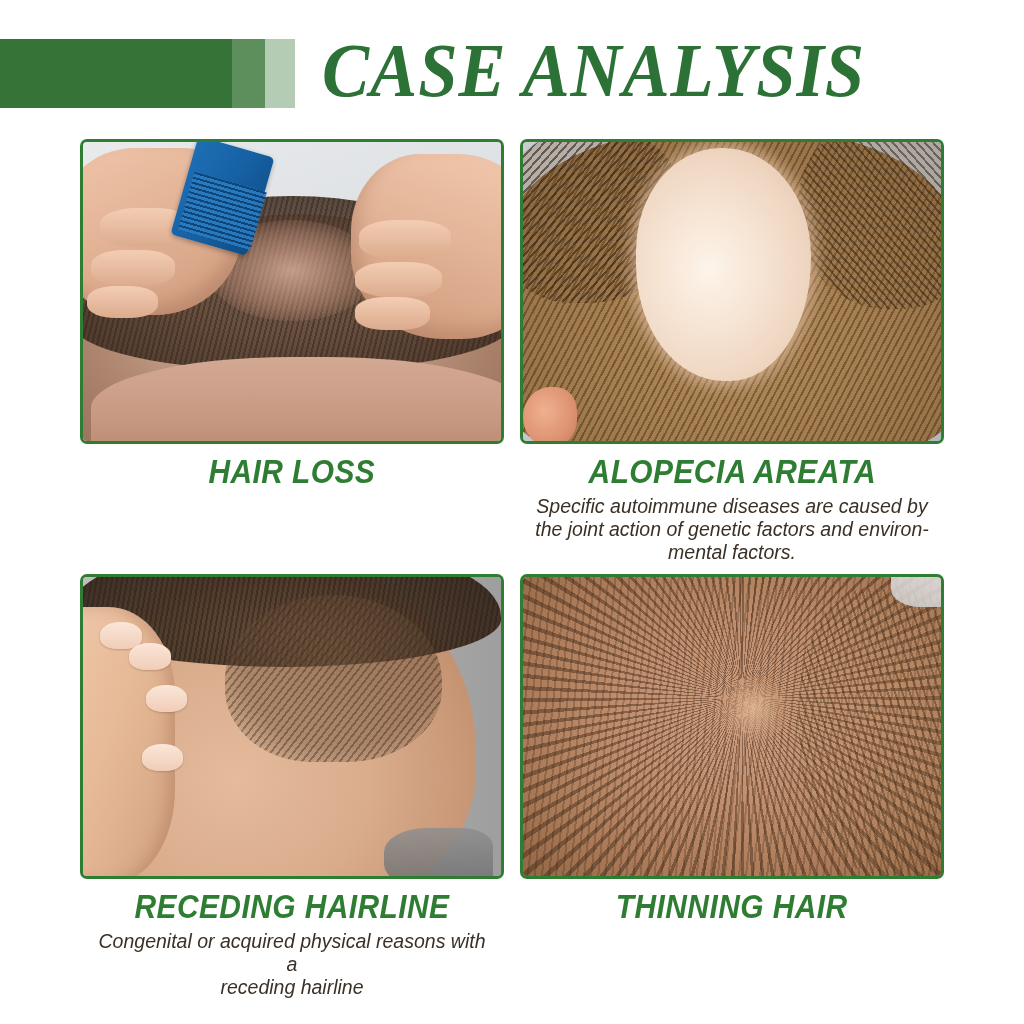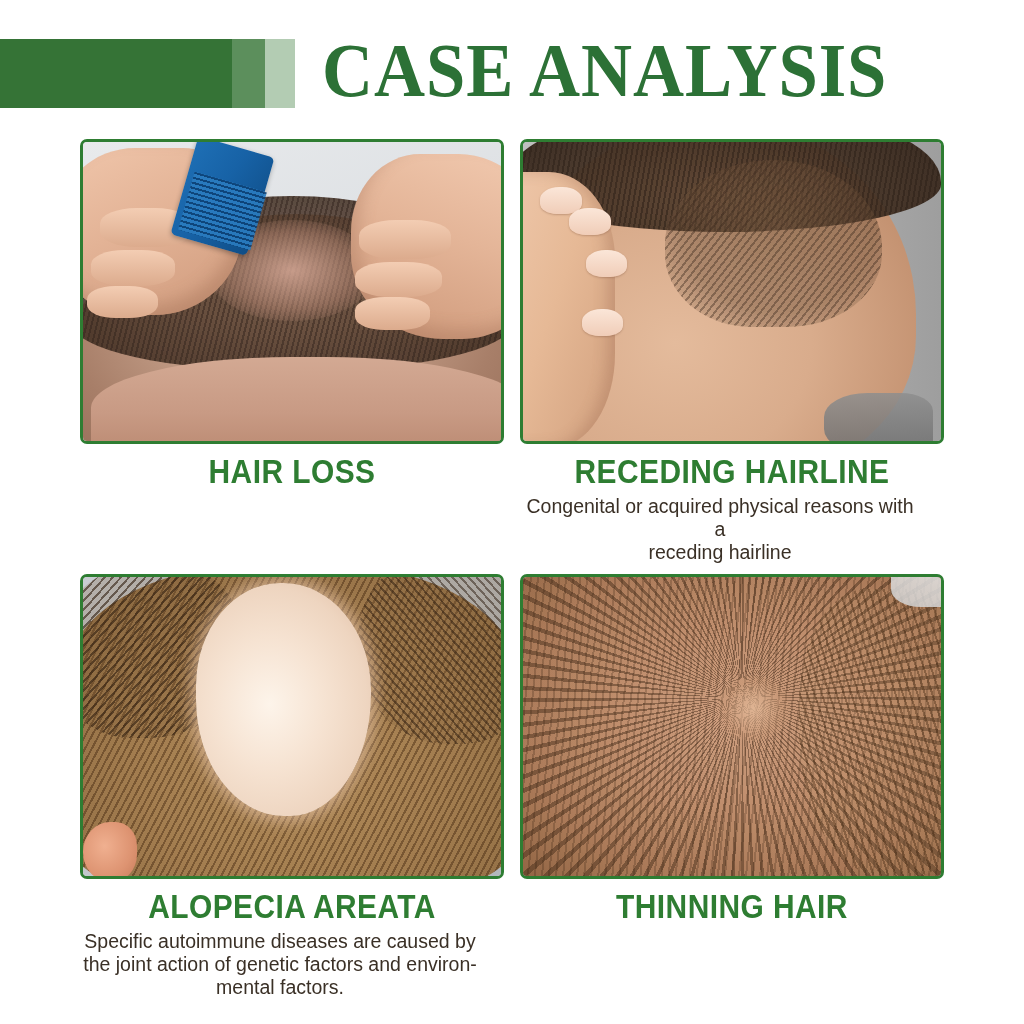--- a/index.html
+++ b/index.html
@@ -2,21 +2,21 @@
 <html><head>
 <meta charset="utf-8">
 <style>
   * { box-sizing: border-box; margin: 0; padding: 0; }
   html, body {
     width: 1024px; height: 1024px;
     background: #ffffff;
     font-family: "Liberation Sans", sans-serif;
     overflow: hidden;
   }
-  #page { position: relative; width: 1024px; height: 1024px; background: #fff; }
+  #page { position: relative; width: 1024px; height: 1024px; background: #fff; font-style: italic; }
 
   
   #header { position: absolute; left: 0; top: 0; width: 1024px; height: 120px; }
   #accent-bar { position: absolute; left: 0; top: 39px; height: 69px; display: flex; }
   #accent-seg-dark  { width: 232px; height: 69px; background: #357336; }
   #accent-seg-mid   { width: 33px;  height: 69px; background: #5c8f5c; }
   #accent-seg-light { width: 30px;  height: 69px; background: #b3ccb3; }
   #page-title {
     position: absolute; left: 322px; top: 30px; width: 640px;
     font-family: "Liberation Serif", serif;
@@ -32,21 +32,21 @@
 
   
   #cards {
     position: absolute; left: 80px; top: 139px;
     width: 864px;
     display: grid;
     grid-template-columns: 424px 424px;
     column-gap: 16px;
     row-gap: 10px;
   }
-  .card { width: 424px; display: flex; flex-direction: column; }
+  .card { width: 424px; display: flex; flex-direction: column; align-items: center; }
 
   .photo-frame {
     width: 424px; height: 305px;
     border: 3px solid #2e7d32;
     border-radius: 7px;
     overflow: hidden;
     position: relative;
     background: #d8d8d8;
   }
   .photo { position: absolute; inset: 0; overflow: hidden; }
@@ -254,57 +254,57 @@
           <div class="p1-comb"></div>
           <div class="p1-comb-teeth"></div>
         </div>
       </div>
       <div class="card-title">HAIR LOSS</div>
     </div>
 
     <div class="card">
       <div class="photo-frame">
         <div class="photo">
+          <div class="p3-bg"></div>
+          <div class="p3-hair"></div>
+          <div class="p3-hair-dark-l"></div>
+          <div class="p3-hair-dark-r"></div>
+          <div class="p3-patch"></div>
+          <div class="p3-ear"></div>
+        </div>
+      </div>
+      <div class="card-title">ALOPECIA AREATA</div>
+      <div class="card-desc">Specific autoimmune diseases are caused by
+the joint action of genetic factors and environ-
+mental factors.</div>
+    </div>
+
+    <div class="card">
+      <div class="photo-frame">
+        <div class="photo">
           <div class="p2-bg"></div>
           <div class="p2-head"></div>
           <div class="p2-hair-top"></div>
           <div class="p2-temple"></div>
           <div class="p2-hand"></div>
           <div class="p2-nail" style="left:4%;top:15%;width:10%;height:9%;"></div>
           <div class="p2-nail" style="left:11%;top:22%;width:10%;height:9%;"></div>
           <div class="p2-nail" style="left:15%;top:36%;width:10%;height:9%;"></div>
           <div class="p2-nail" style="left:14%;top:56%;width:10%;height:9%;"></div>
           <div class="p2-jaw"></div>
         </div>
       </div>
       <div class="card-title">RECEDING HAIRLINE</div>
       <div class="card-desc">Congenital or acquired physical reasons with a
 receding hairline</div>
     </div>
 
     <div class="card">
       <div class="photo-frame">
         <div class="photo">
-          <div class="p3-bg"></div>
-          <div class="p3-hair"></div>
-          <div class="p3-hair-dark-l"></div>
-          <div class="p3-hair-dark-r"></div>
-          <div class="p3-patch"></div>
-          <div class="p3-ear"></div>
-        </div>
-      </div>
-      <div class="card-title">ALOPECIA AREATA</div>
-      <div class="card-desc">Specific autoimmune diseases are caused by
-the joint action of genetic factors and environ-
-mental factors.</div>
-    </div>
-
-    <div class="card">
-      <div class="photo-frame">
-        <div class="photo">
           <div class="p4-bg"></div>
           <div class="p4-strands"></div>
           <div class="p4-strands2"></div>
           <div class="p4-whorl"></div>
           <div class="p4-tuft-r"></div>
           <div class="p4-sky"></div>
         </div>
       </div>
       <div class="card-title">THINNING HAIR</div>
     </div>

